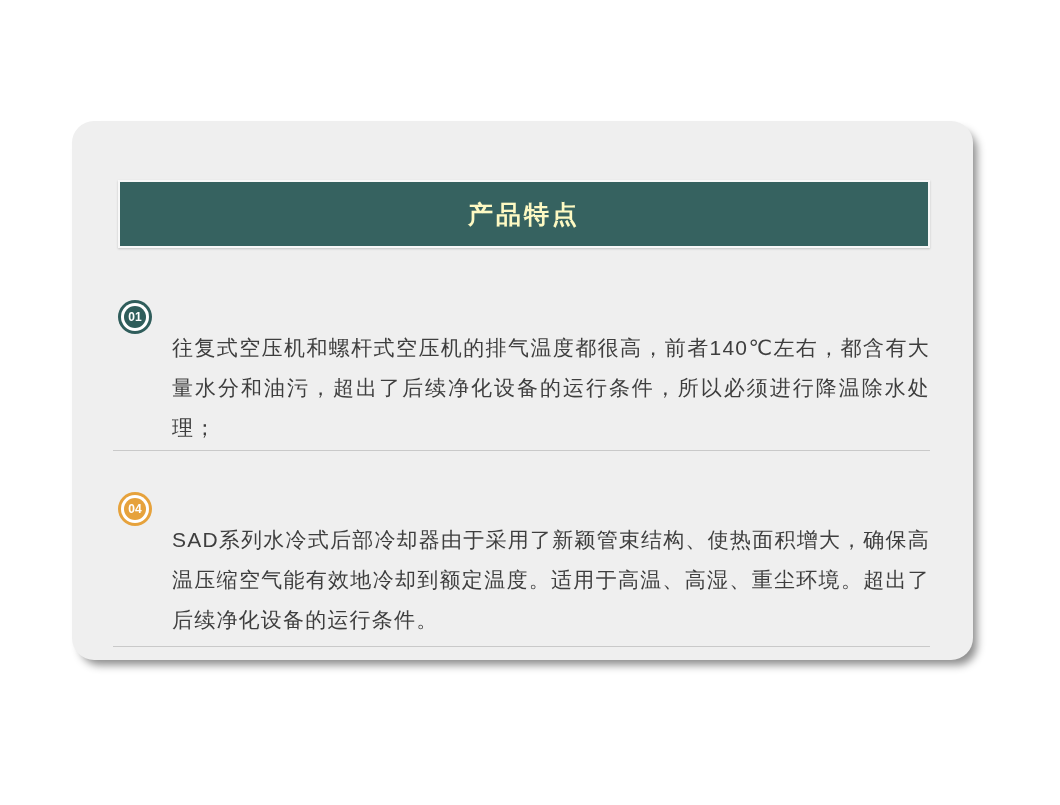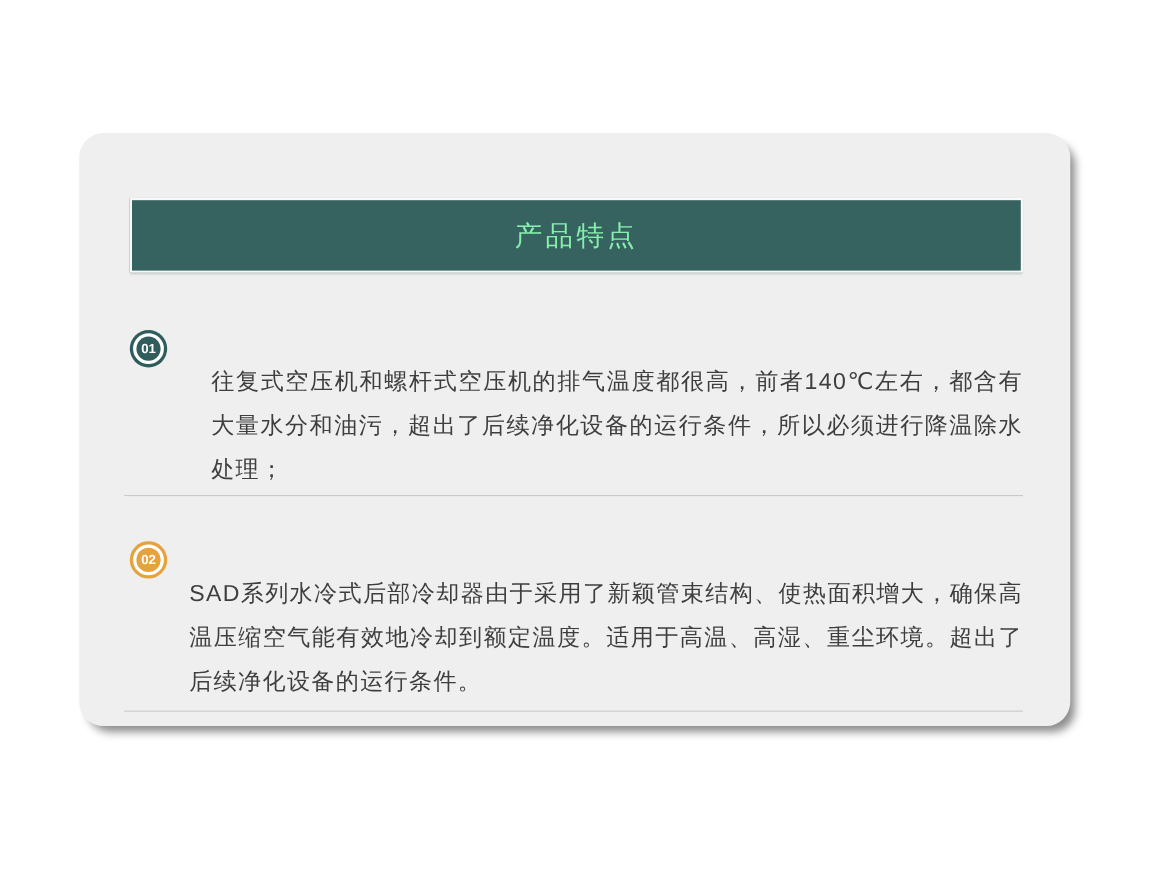--- a/index.html
+++ b/index.html
@@ -31,30 +31,30 @@
     width: 812px;
     height: 68px;
     background: #366260;
     border: 2px solid #f8f8f8;
     box-shadow: 0 1px 2px rgba(0,0,0,0.18);
     display: flex;
     align-items: center;
     justify-content: center;
   }
   .section-title {
-    color: #86efac;
+    color: #fef9c3;
     font-size: 25px;
-    font-weight: normal;
+    font-weight: bold;
     letter-spacing: 3px;
   }
   .feature-item {
     display: flex;
     align-items: flex-start;
   }
-  .feature-item.first { margin-top: 49px; gap: 20px; }
+  .feature-item.first { margin-top: 49px; }
   .feature-item.second { margin-top: 38px; }
   .badge {
     flex: 0 0 34px;
     width: 34px;
     height: 34px;
     margin-top: 3px;
     border-radius: 50%;
     background: var(--badge-color, #2f5d5b);
     display: flex;
     align-items: center;
@@ -116,21 +116,21 @@
           <div class="badge-inner">01</div>
         </div>
       </div>
       <div class="feature-text">往复式空压机和螺杆式空压机的排气温度都很高，前者140℃左右，都含有大量水分和油污，超出了后续净化设备的运行条件，所以必须进行降温除水处理；</div>
     </div>
     <div class="divider d1"></div>
 
     <div class="feature-item second" style="--badge-color: #e6a23c;">
       <div class="badge">
         <div class="badge-mid">
-          <div class="badge-inner">02</div>
+          <div class="badge-inner">04</div>
         </div>
       </div>
       <div class="feature-text">SAD系列水冷式后部冷却器由于采用了新颖管束结构、使热面积增大，确保高温压缩空气能有效地冷却到额定温度。适用于高温、高湿、重尘环境。超出了后续净化设备的运行条件。</div>
     </div>
     <div class="divider d2"></div>
 
   </div>
 </div>
 
 </body></html>

